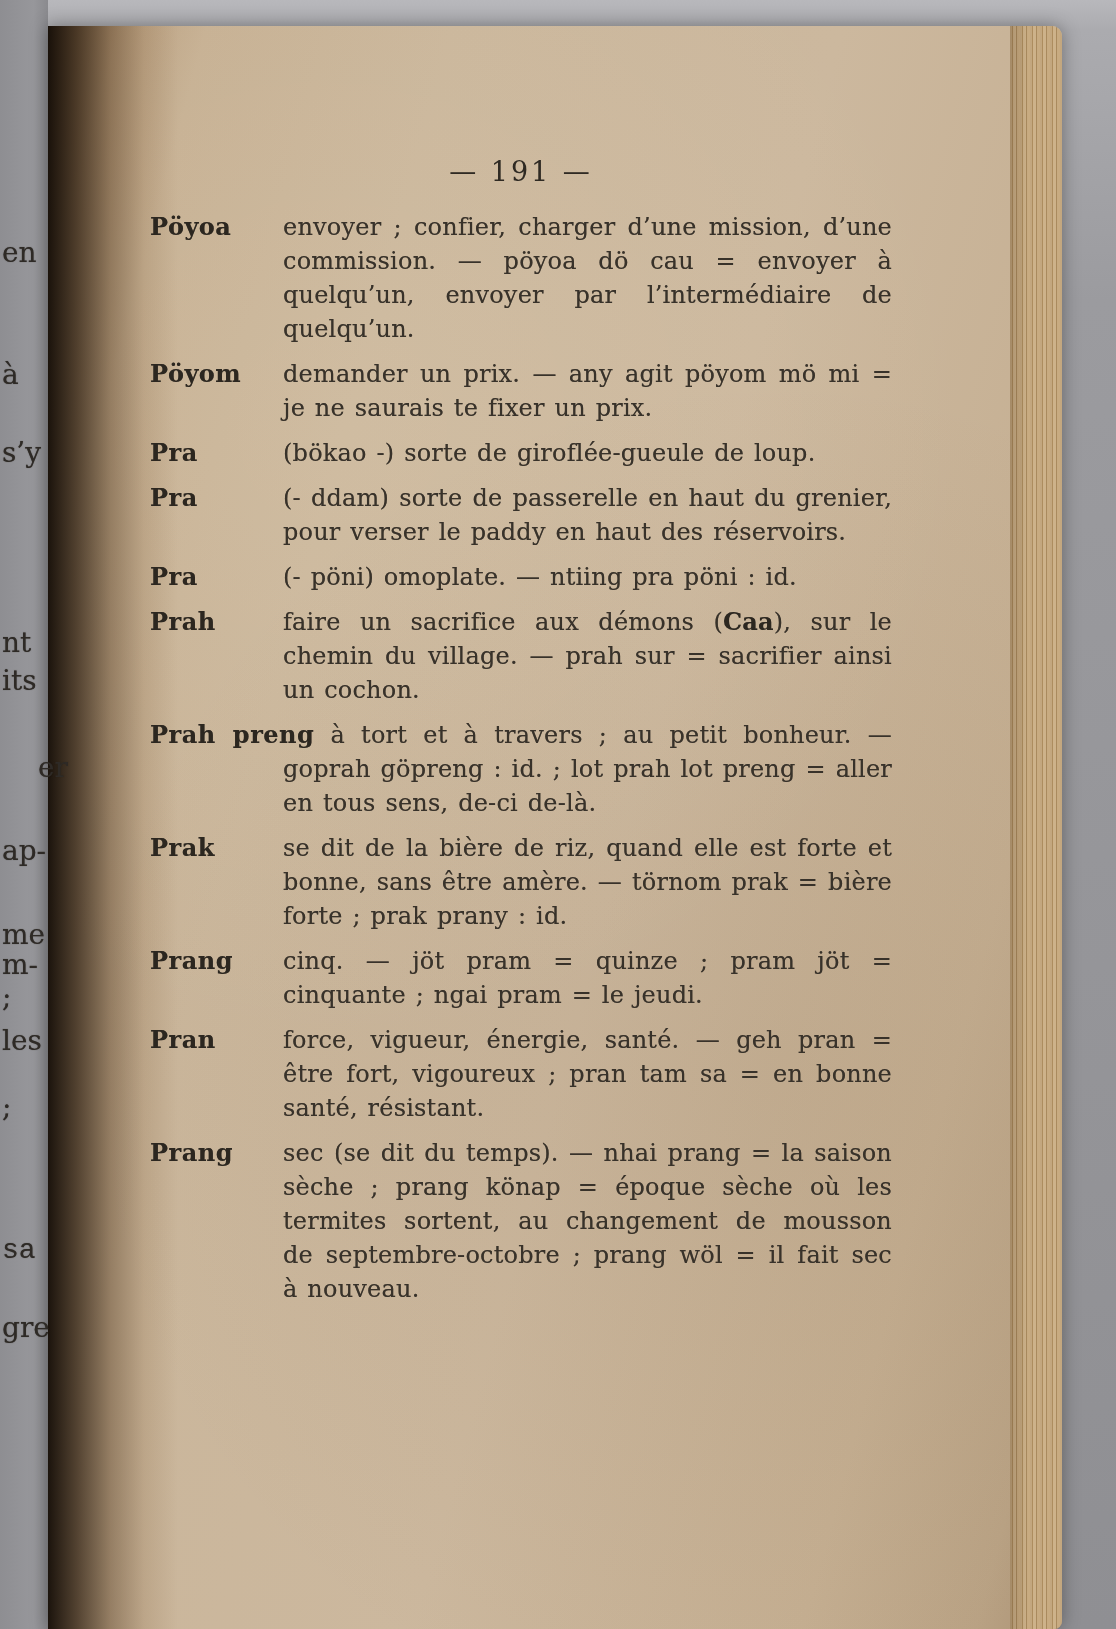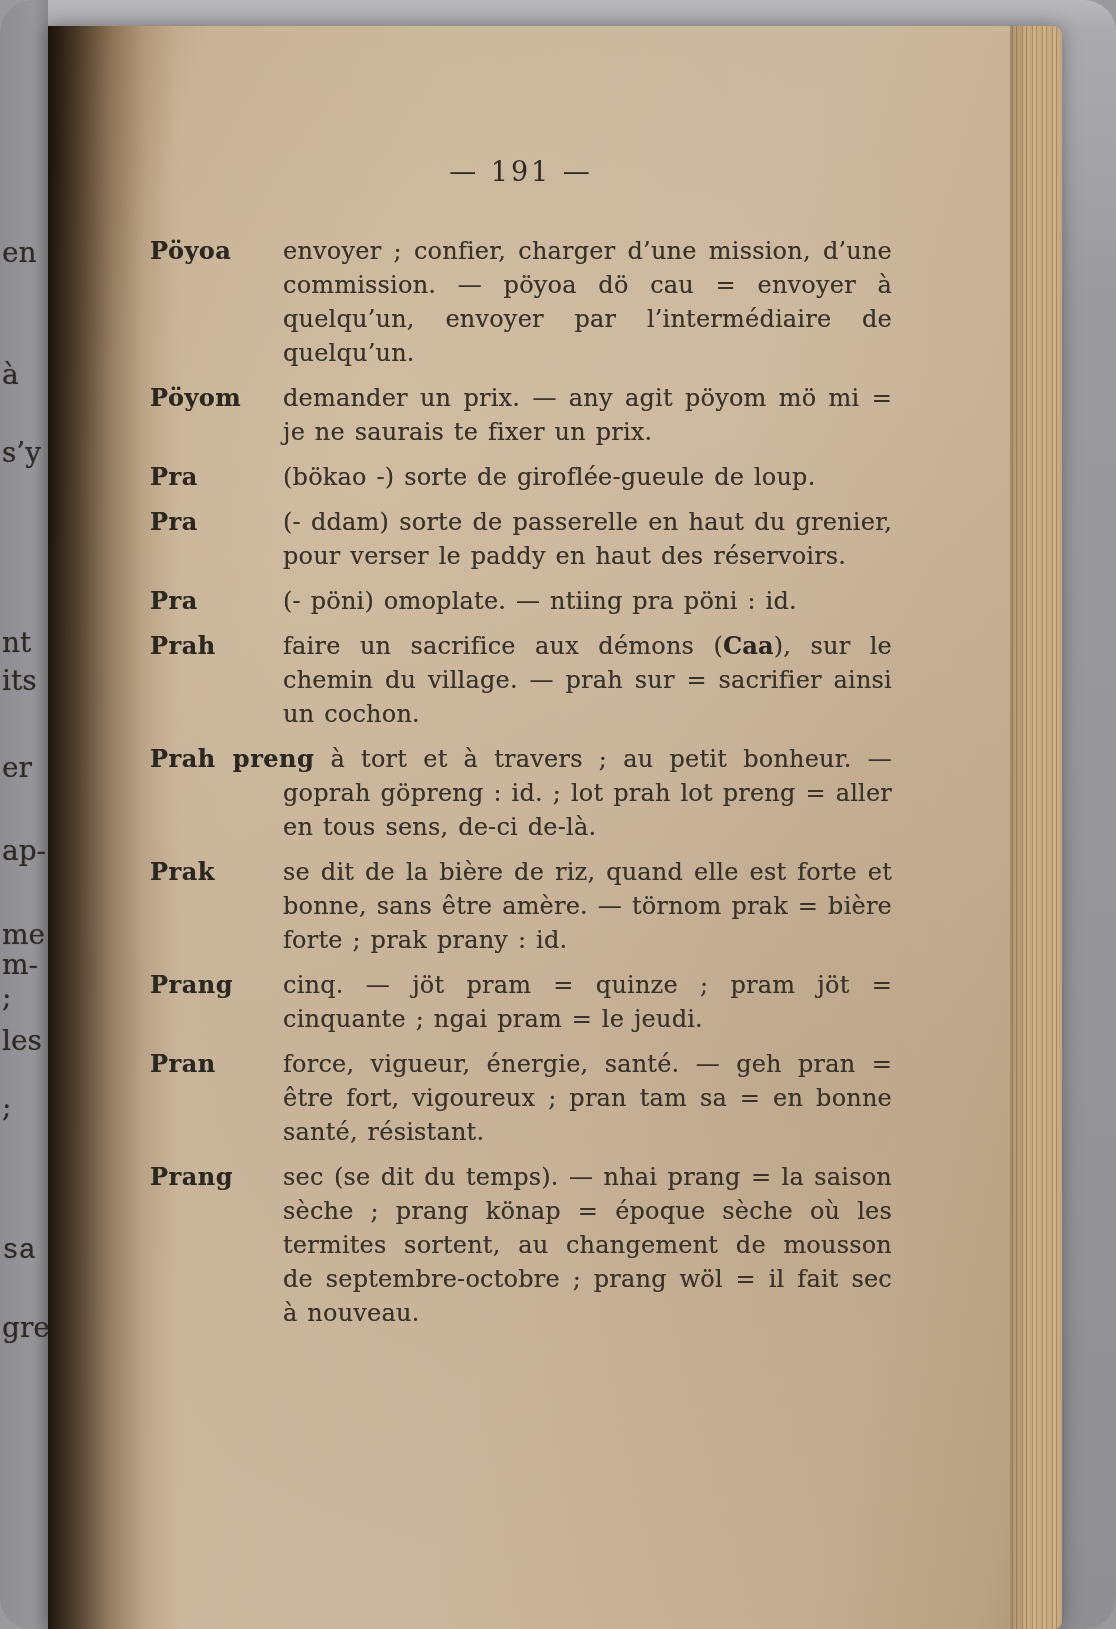--- a/index.html
+++ b/index.html
@@ -7,21 +7,20 @@
     padding: 0;
     background: #9a9a9e;
   }
   .photo {
     position: relative;
     width: 1116px;
     height: 1629px;
     overflow: hidden;
     background: linear-gradient(180deg, #b8b8bc 0px, #ababaf 30px, #9b9b9f 300px, #8f8f93 100%);
     font-family: "DejaVu Serif", "Liberation Serif", serif;
-    border-radius: 32px;
   }
   .left-strip {
     position: absolute;
     left: 0; top: 0;
     width: 48px; height: 100%;
     background: linear-gradient(90deg, #8e8e92 0%, #97979b 70%, #8a8a8e 100%);
   }
   .page {
     position: absolute;
     left: 48px;
@@ -72,21 +71,21 @@
     color: #352e26;
   }
   .page-number {
     margin-top: 130px;
     text-align: center;
     font-size: 27px;
     letter-spacing: 3px;
     color: #2f2a23;
   }
   .entries {
-    margin-top: 47px;
+    margin-top: 23px;
     display: flex;
     flex-direction: column;
     gap: 11px;
   }
   .entry {
     position: relative;
     padding-left: 133px;
     font-size: 24px;
     line-height: 34px;
     text-align: justify;
@@ -158,21 +157,21 @@
         </div>
     </div>
   </div>
 
   <div class="margin-fragments">
       <div class="fragment" style="top: 240px;">en</div>
       <div class="fragment" style="top: 362px;">à</div>
       <div class="fragment" style="top: 440px;">s’y</div>
       <div class="fragment" style="top: 592px; margin-top: 38px;">nt</div>
       <div class="fragment" style="top: 668px; text-align: right;">its</div>
-      <div class="fragment" style="top: 755px;">er</div>
+      <div class="fragment" style="top: 755px; margin-left: 36px;">er</div>
       <div class="fragment" style="top: 838px;">ap-</div>
       <div class="fragment" style="top: 922px;">me</div>
       <div class="fragment" style="top: 952px;">m-</div>
       <div class="fragment" style="top: 985px;">;</div>
       <div class="fragment" style="top: 1028px;">les</div>
       <div class="fragment" style="top: 1095px;">;</div>
       <div class="fragment" style="top: 1238px; font-family: Liberation Mono, monospace;">sa</div>
       <div class="fragment" style="top: 1315px;">gre</div>
     </div>
 </div>

